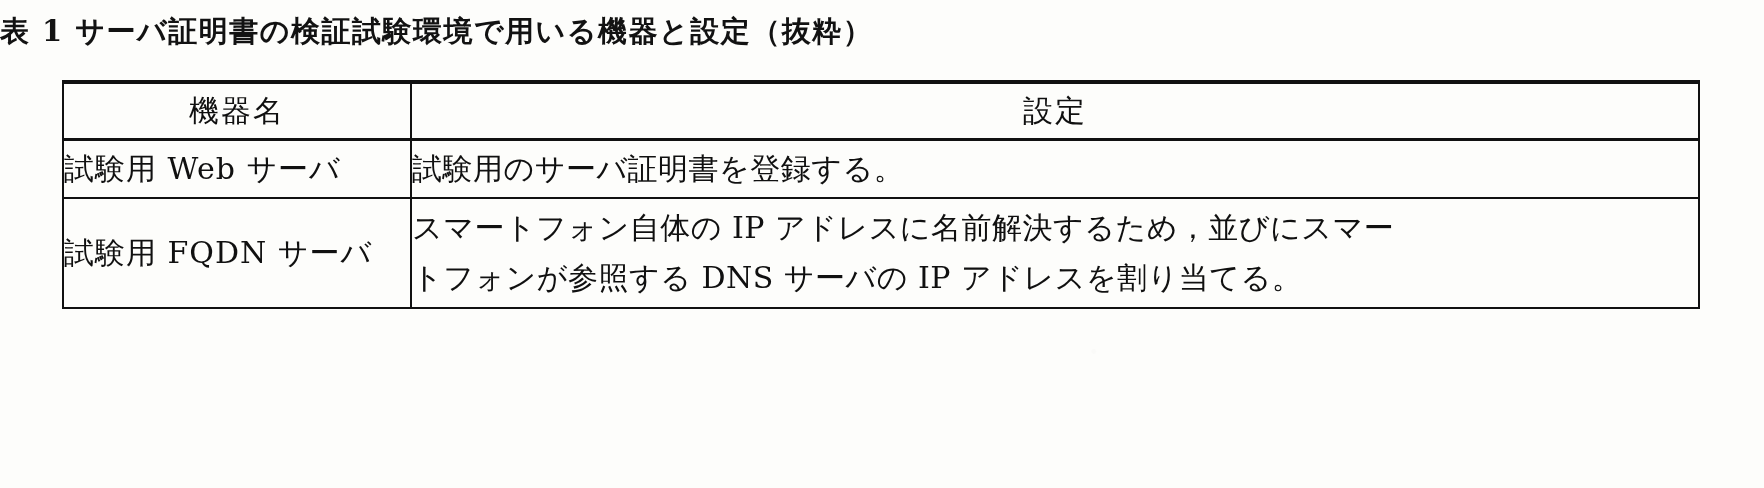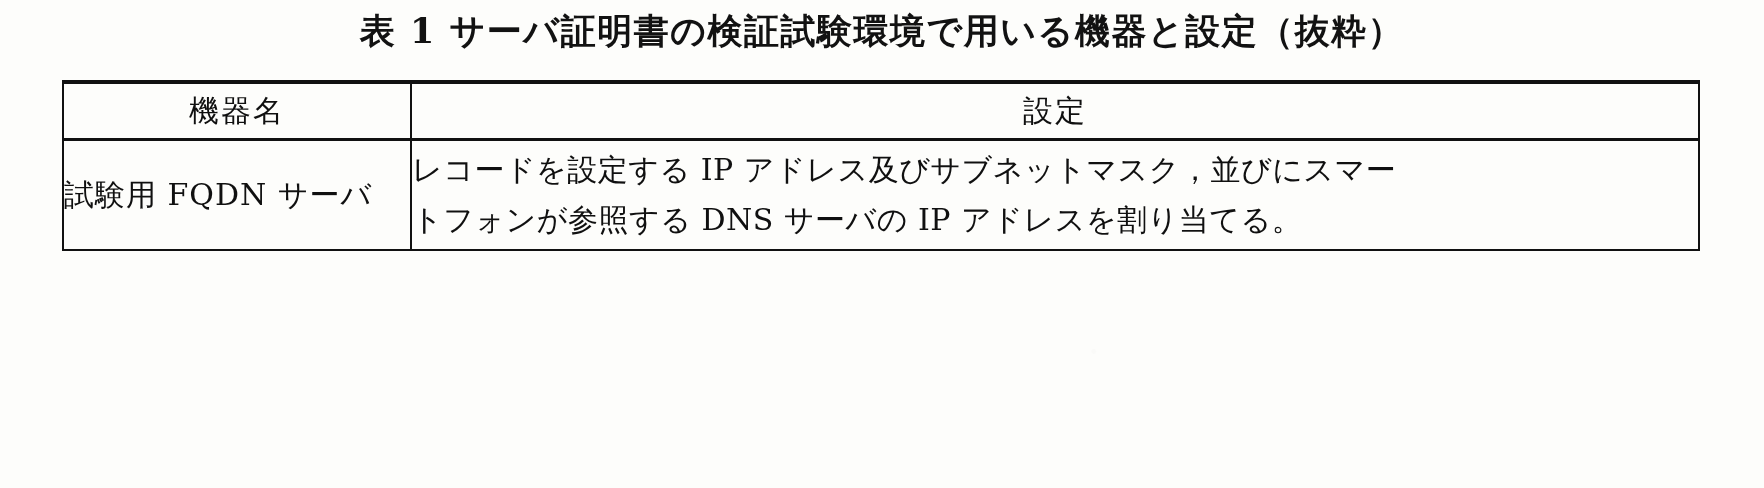--- a/index.html
+++ b/index.html
@@ -24,22 +24,22 @@
       radial-gradient(circle at 62% 72%, rgba(0,0,0,0.012) 0 2px, rgba(0,0,0,0) 3px),
       radial-gradient(circle at 88% 18%, rgba(0,0,0,0.012) 0 2px, rgba(0,0,0,0) 3px);
   }
 
   
   .caption {
     position: absolute;
     top: 8px;
     left: 0;
     width: 1764px;
-    text-align: center;
-    font-size: 35px;
+    text-align: left;
+    font-size: 29px;
     line-height: 46px;
     letter-spacing: 1.5px;
     font-weight: 600;
     color: #121212;
     white-space: nowrap;
   }
 
   
   .tbl-wrap {
     position: absolute;
@@ -125,26 +125,32 @@
           <col class="c1">
           <col class="c2">
         </colgroup>
       <tbody>
 
         <tr class="head outer-top">
           <td class="cell-head">機器名</td>
           <td class="cell-head">設定</td>
         </tr>
 
+        <tr class="r1">
+          <td class="cell-name">試験用 Web サーバ</td>
+          <td class="cell-cfg">
+            <span class="line">試験用のサーバ証明書を登録する。</span>
+          </td>
+        </tr>
 
 
         <tr class="r3">
           <td class="cell-name">試験用 FQDN サーバ</td>
           <td class="cell-cfg">
-            <span class="line">レコードを設定する IP アドレス及びサブネットマスク，並びにスマー</span>
+            <span class="line">スマートフォン自体の IP アドレスに名前解決するため，並びにスマー</span>
             <span class="line">トフォンが参照する DNS サーバの IP アドレスを割り当てる。</span>
           </td>
         </tr>
 
       </tbody>
     </table>
   </div>
 
 </div>
 

